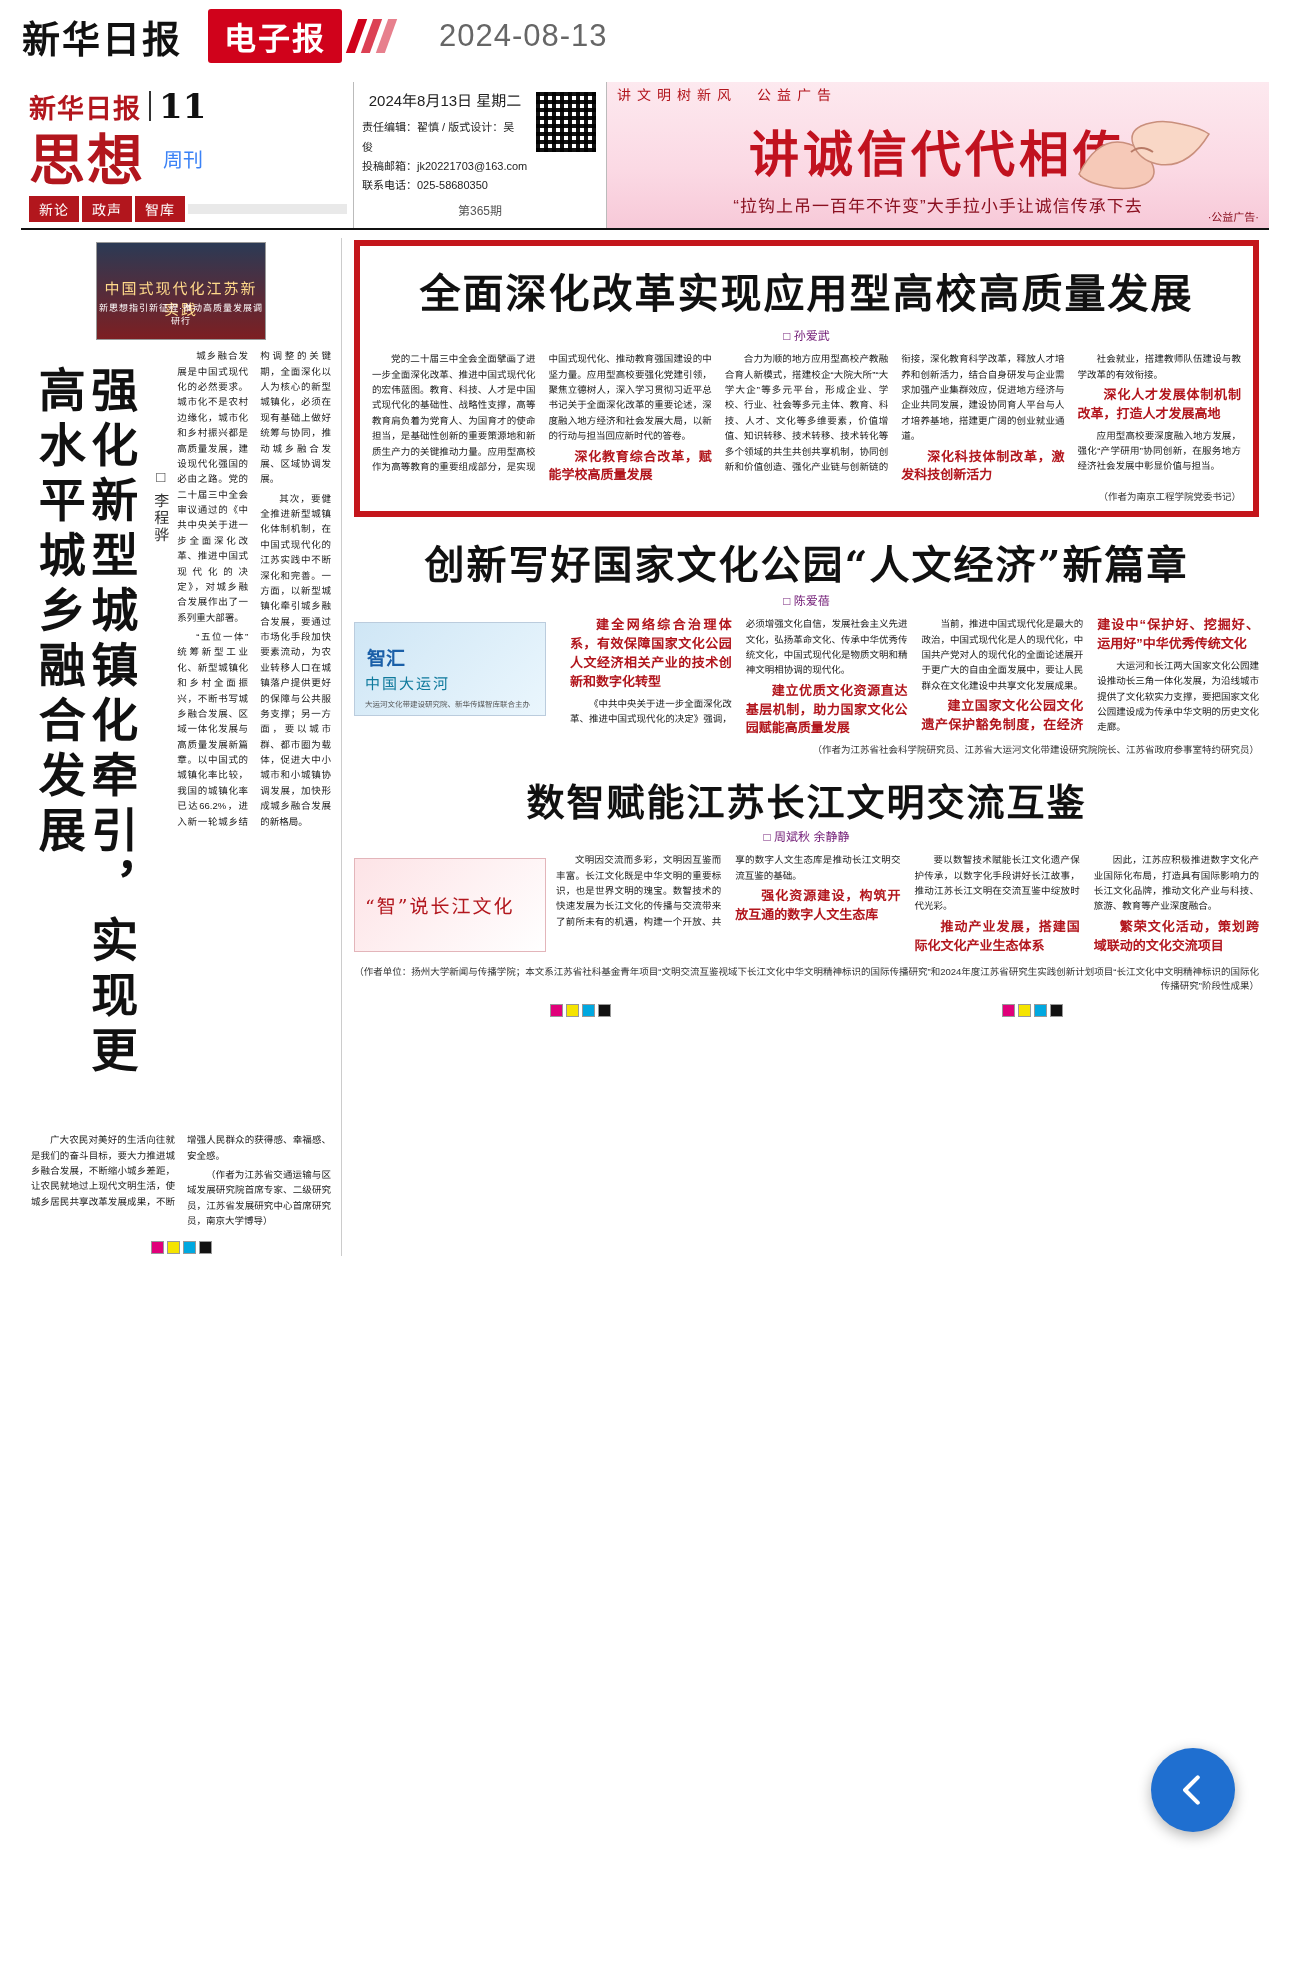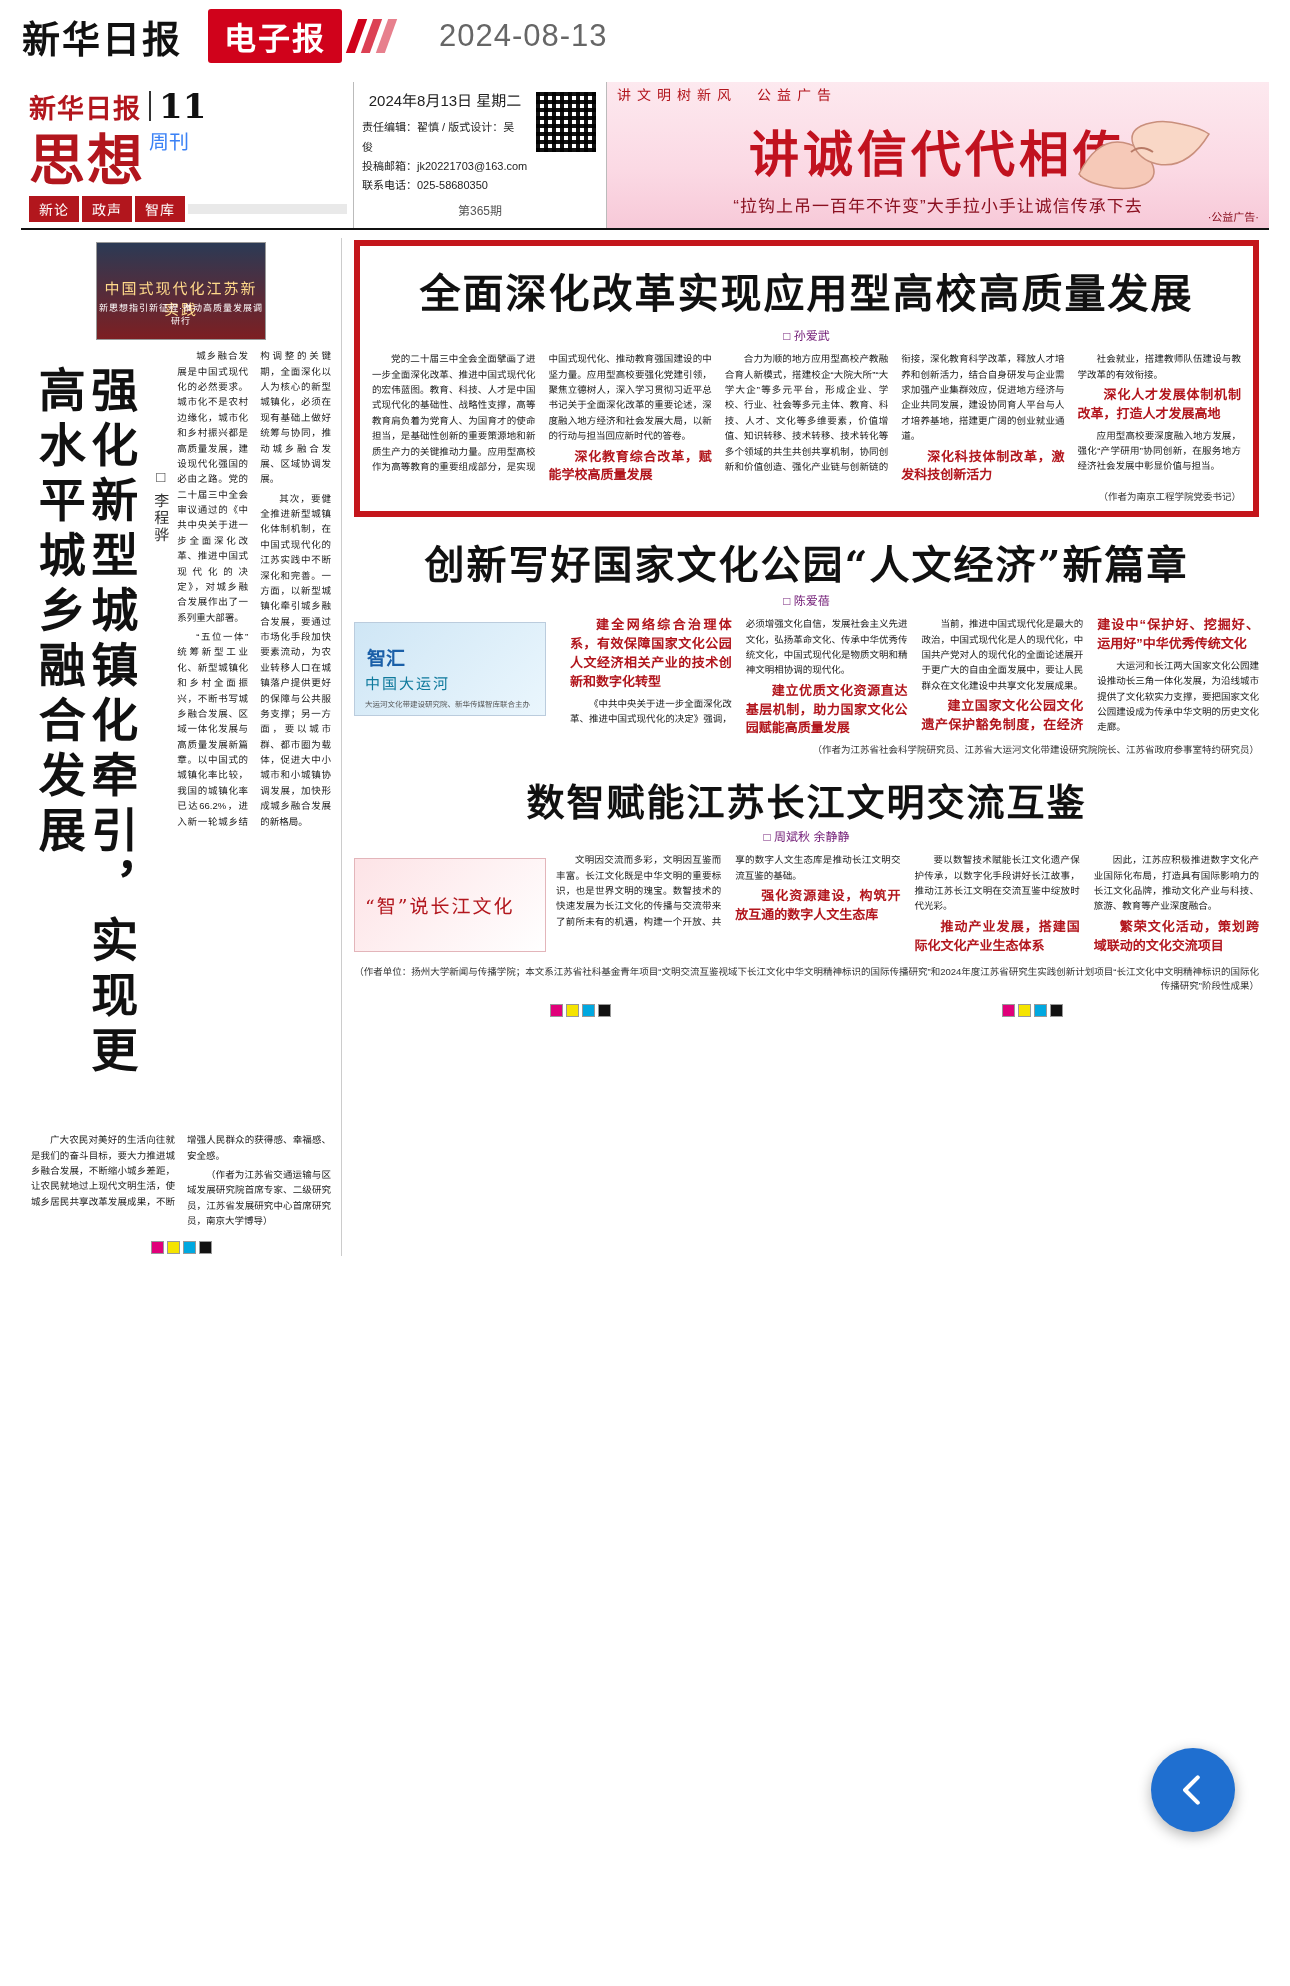--- a/index.html
+++ b/index.html
@@ -18,21 +18,21 @@
   
   .sheet{position:relative;width:1248px;height:1880px;margin:0 auto;background:#fff;}
 
   
   .masthead{display:flex;border-bottom:2px solid #111;padding:10px 0 0;}
   .mh-left{width:318px;position:relative;padding:4px 6px 6px 8px;border-right:1px solid #bbb;}
   .mh-logo{display:flex;align-items:center;gap:8px;}
   .mh-logo-txt{font-size:27px;font-weight:700;color:#b2161d;font-family:"DejaVu Serif",serif;letter-spacing:1px;}
   .mh-bar{width:2px;height:30px;background:#333;}
   .mh-num{font-size:34px;font-weight:700;color:#111;font-family:"DejaVu Serif",serif;}
-  .mh-big{margin-top:6px;display:flex;align-items:flex-start;gap:4px;}
+  .mh-big{margin-top:6px;display:flex;align-items:center;gap:18px;}
   .mh-big .t1{font-size:56px;font-weight:700;color:#b2161d;font-family:"DejaVu Serif",serif;letter-spacing:2px;line-height:1;}
   .mh-big .t2{font-size:20px;color:#3b82f6;line-height:1.05;font-family:"DejaVu Serif",serif;}
   .mh-strip{margin-top:8px;display:flex;align-items:center;}
   .mh-strip .seg{background:#b2161d;color:#fff;font-size:14px;padding:3px 10px;margin-right:3px;letter-spacing:1px;}
   .mh-strip .line{flex:1;height:10px;background:#e9e9e9;}
 
   .mh-mid{width:236px;padding:6px 8px;font-size:11px;line-height:1.75;color:#222;border-right:1px solid #bbb;}
   .mh-mid .d{text-align:center;margin-bottom:4px;font-size:15px;}
   .mh-qr{float:right;width:60px;height:60px;margin:2px 0 0 6px;background:
      repeating-linear-gradient(90deg,#111 0 4px,#fff 4px 8px),

